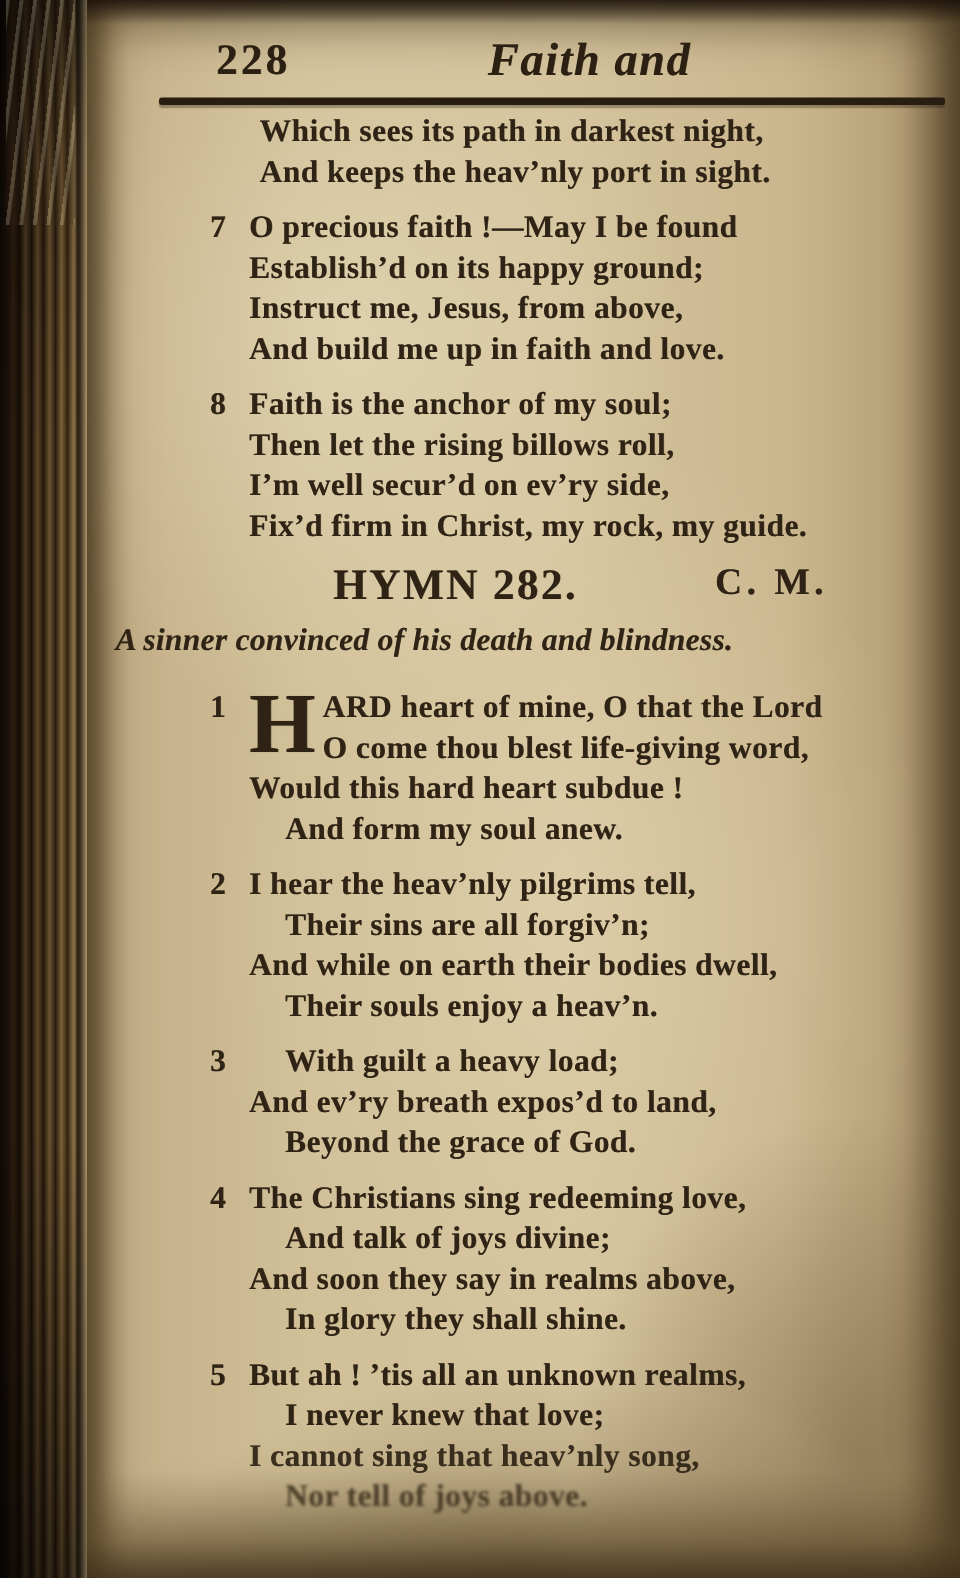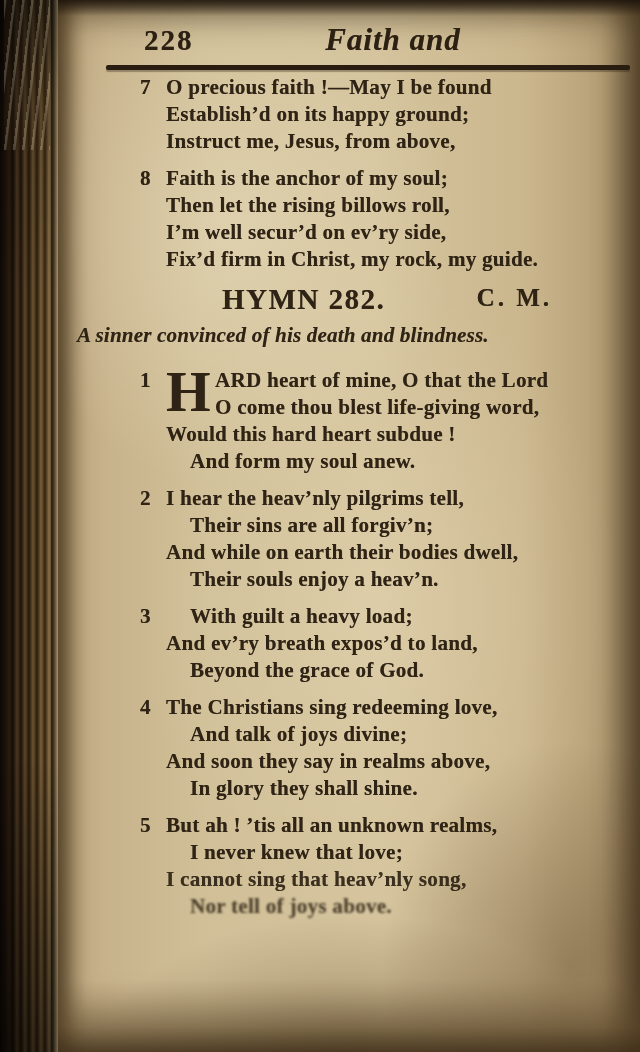--- a/index.html
+++ b/index.html
@@ -131,26 +131,31 @@
   <div class="page">
 
     <div class="page-header">
       <span class="page-number">228</span>
       <span class="running-title">Faith and</span>
     </div>
     <div class="rule"></div>
 
     <div class="content">
 
+      <div class="stanza cont">
+        <div class="line">Which sees its path in darkest night,</div>
+        <div class="line">And keeps the heav’nly port in sight.</div>
+      </div>
 
       <div class="stanza">
         <span class="verse-num">7</span>
         <div class="line">O precious faith !—May I be found</div>
         <div class="line">Establish’d on its happy ground;</div>
         <div class="line">Instruct me, Jesus, from above,</div>
+        <div class="line">And build me up in faith and love.</div>
       </div>
 
       <div class="stanza">
         <span class="verse-num">8</span>
         <div class="line">Faith is the anchor of my soul;</div>
         <div class="line">Then let the rising billows roll,</div>
         <div class="line">I’m well secur’d on ev’ry side,</div>
         <div class="line">Fix’d firm in Christ, my rock, my guide.</div>
       </div>
 

